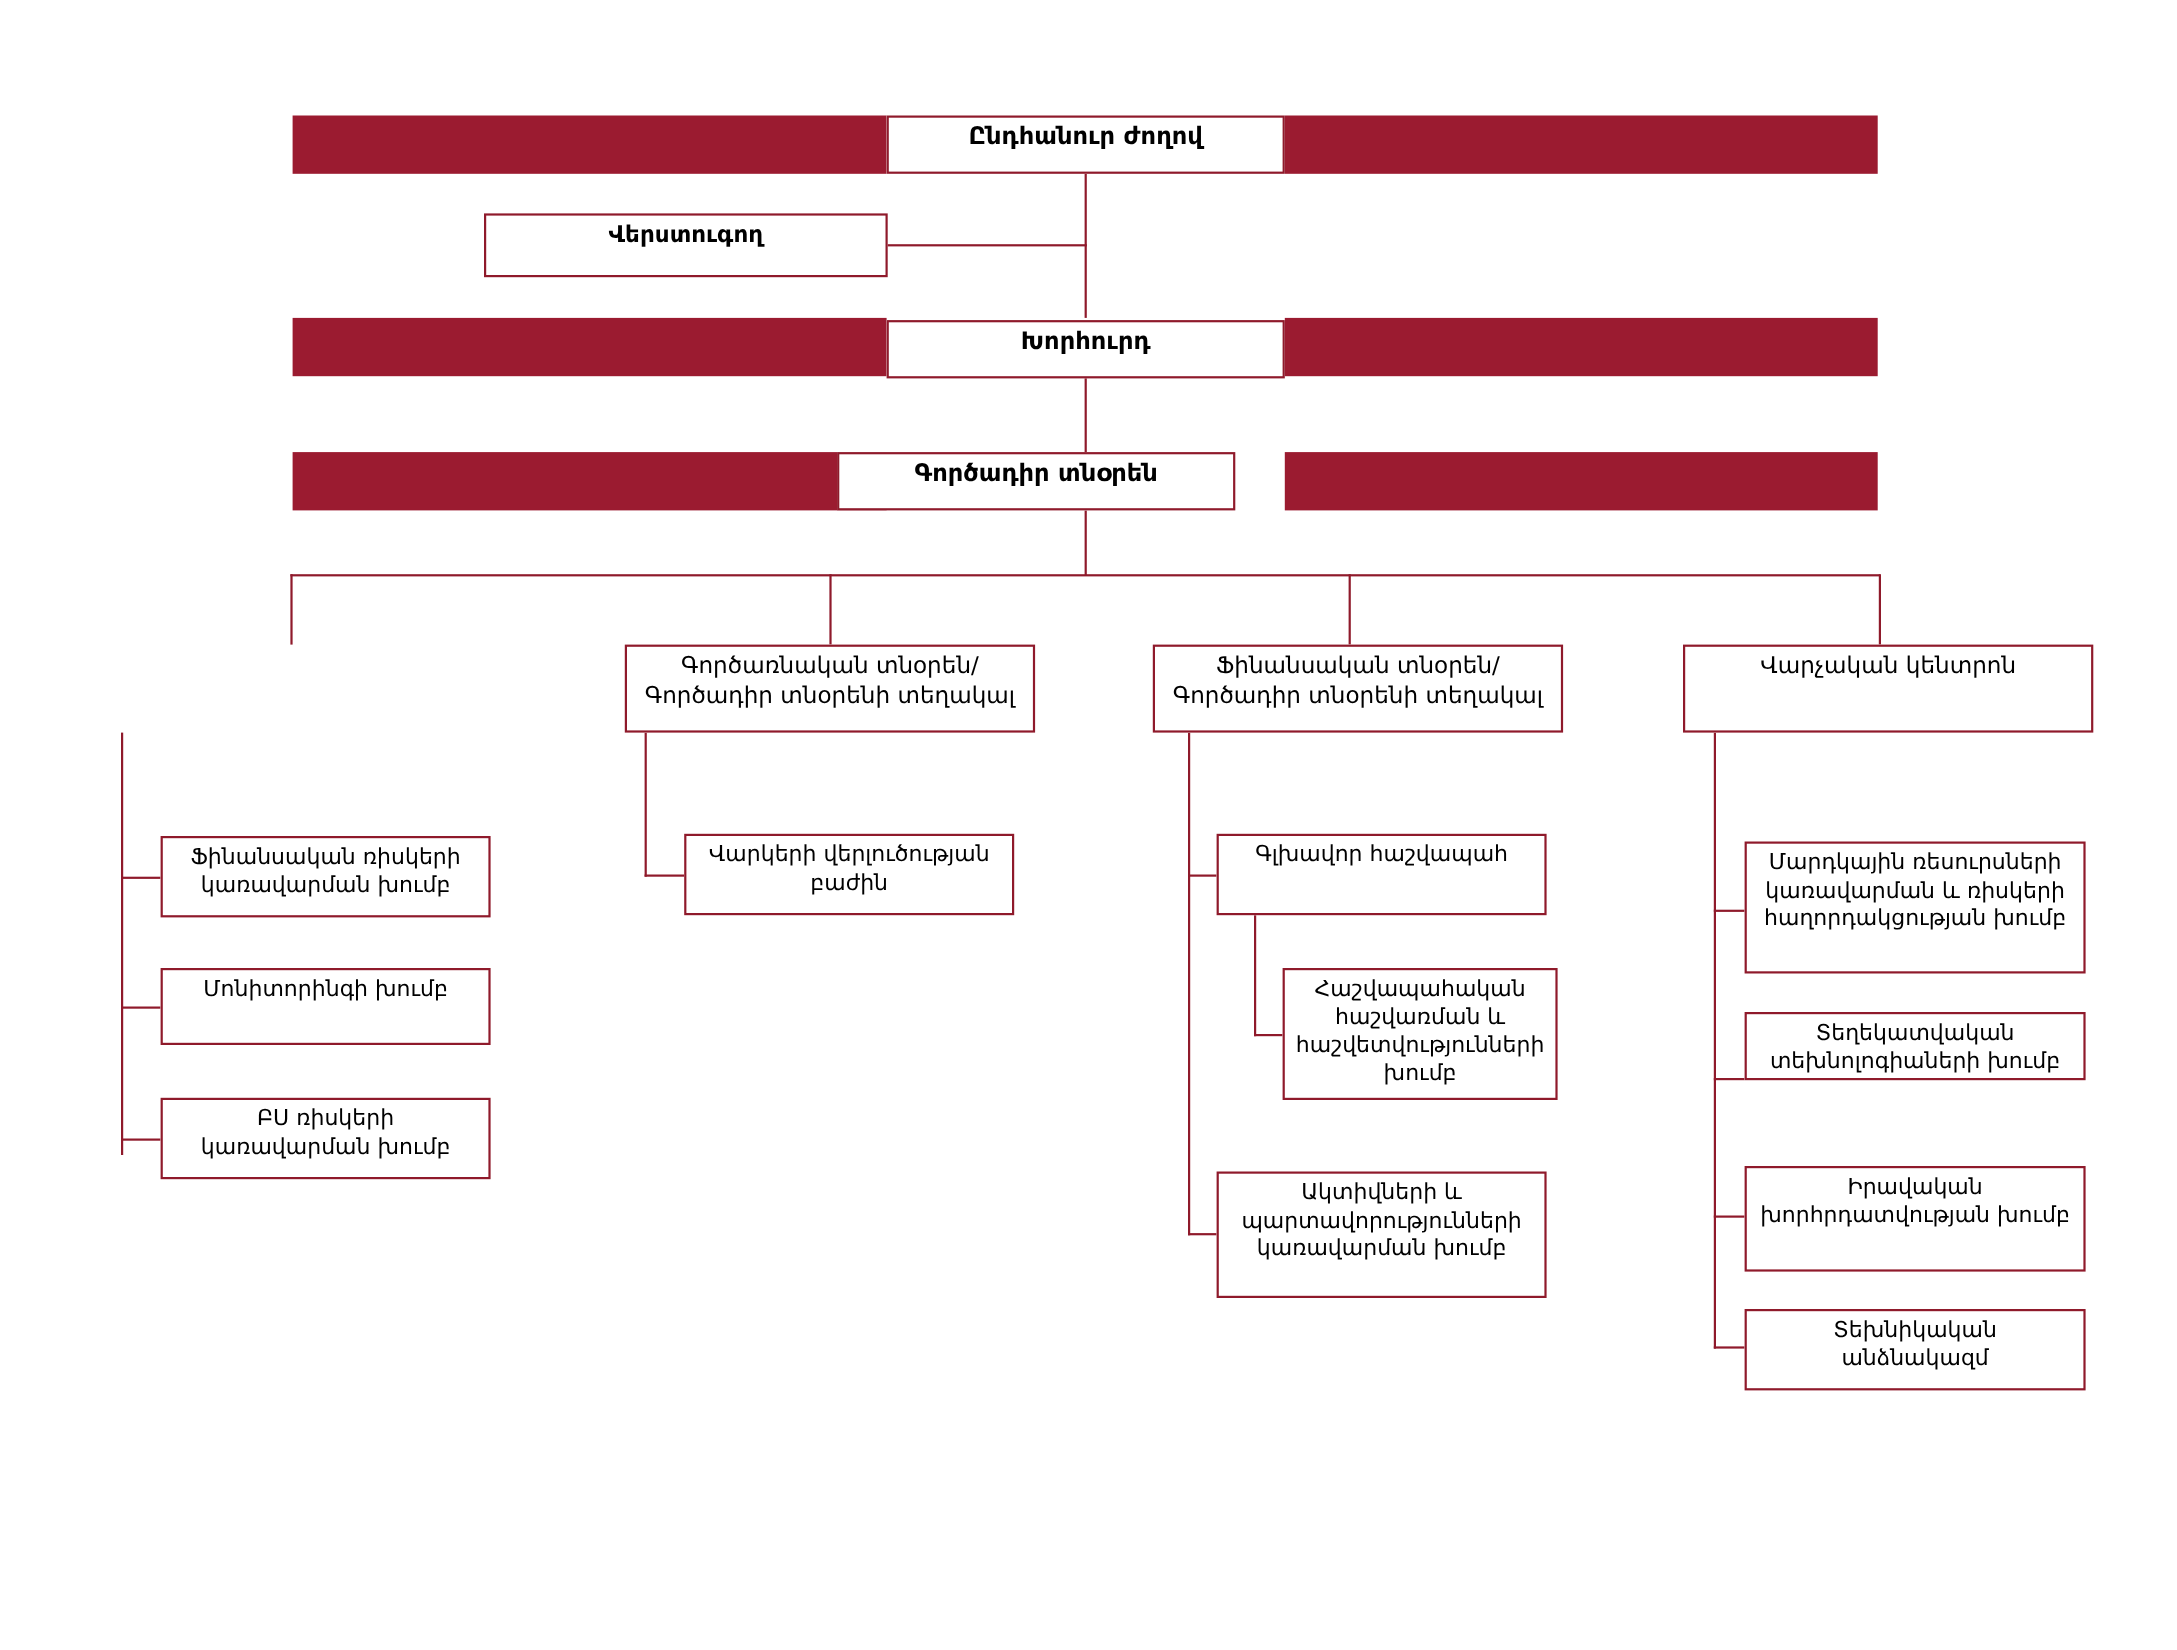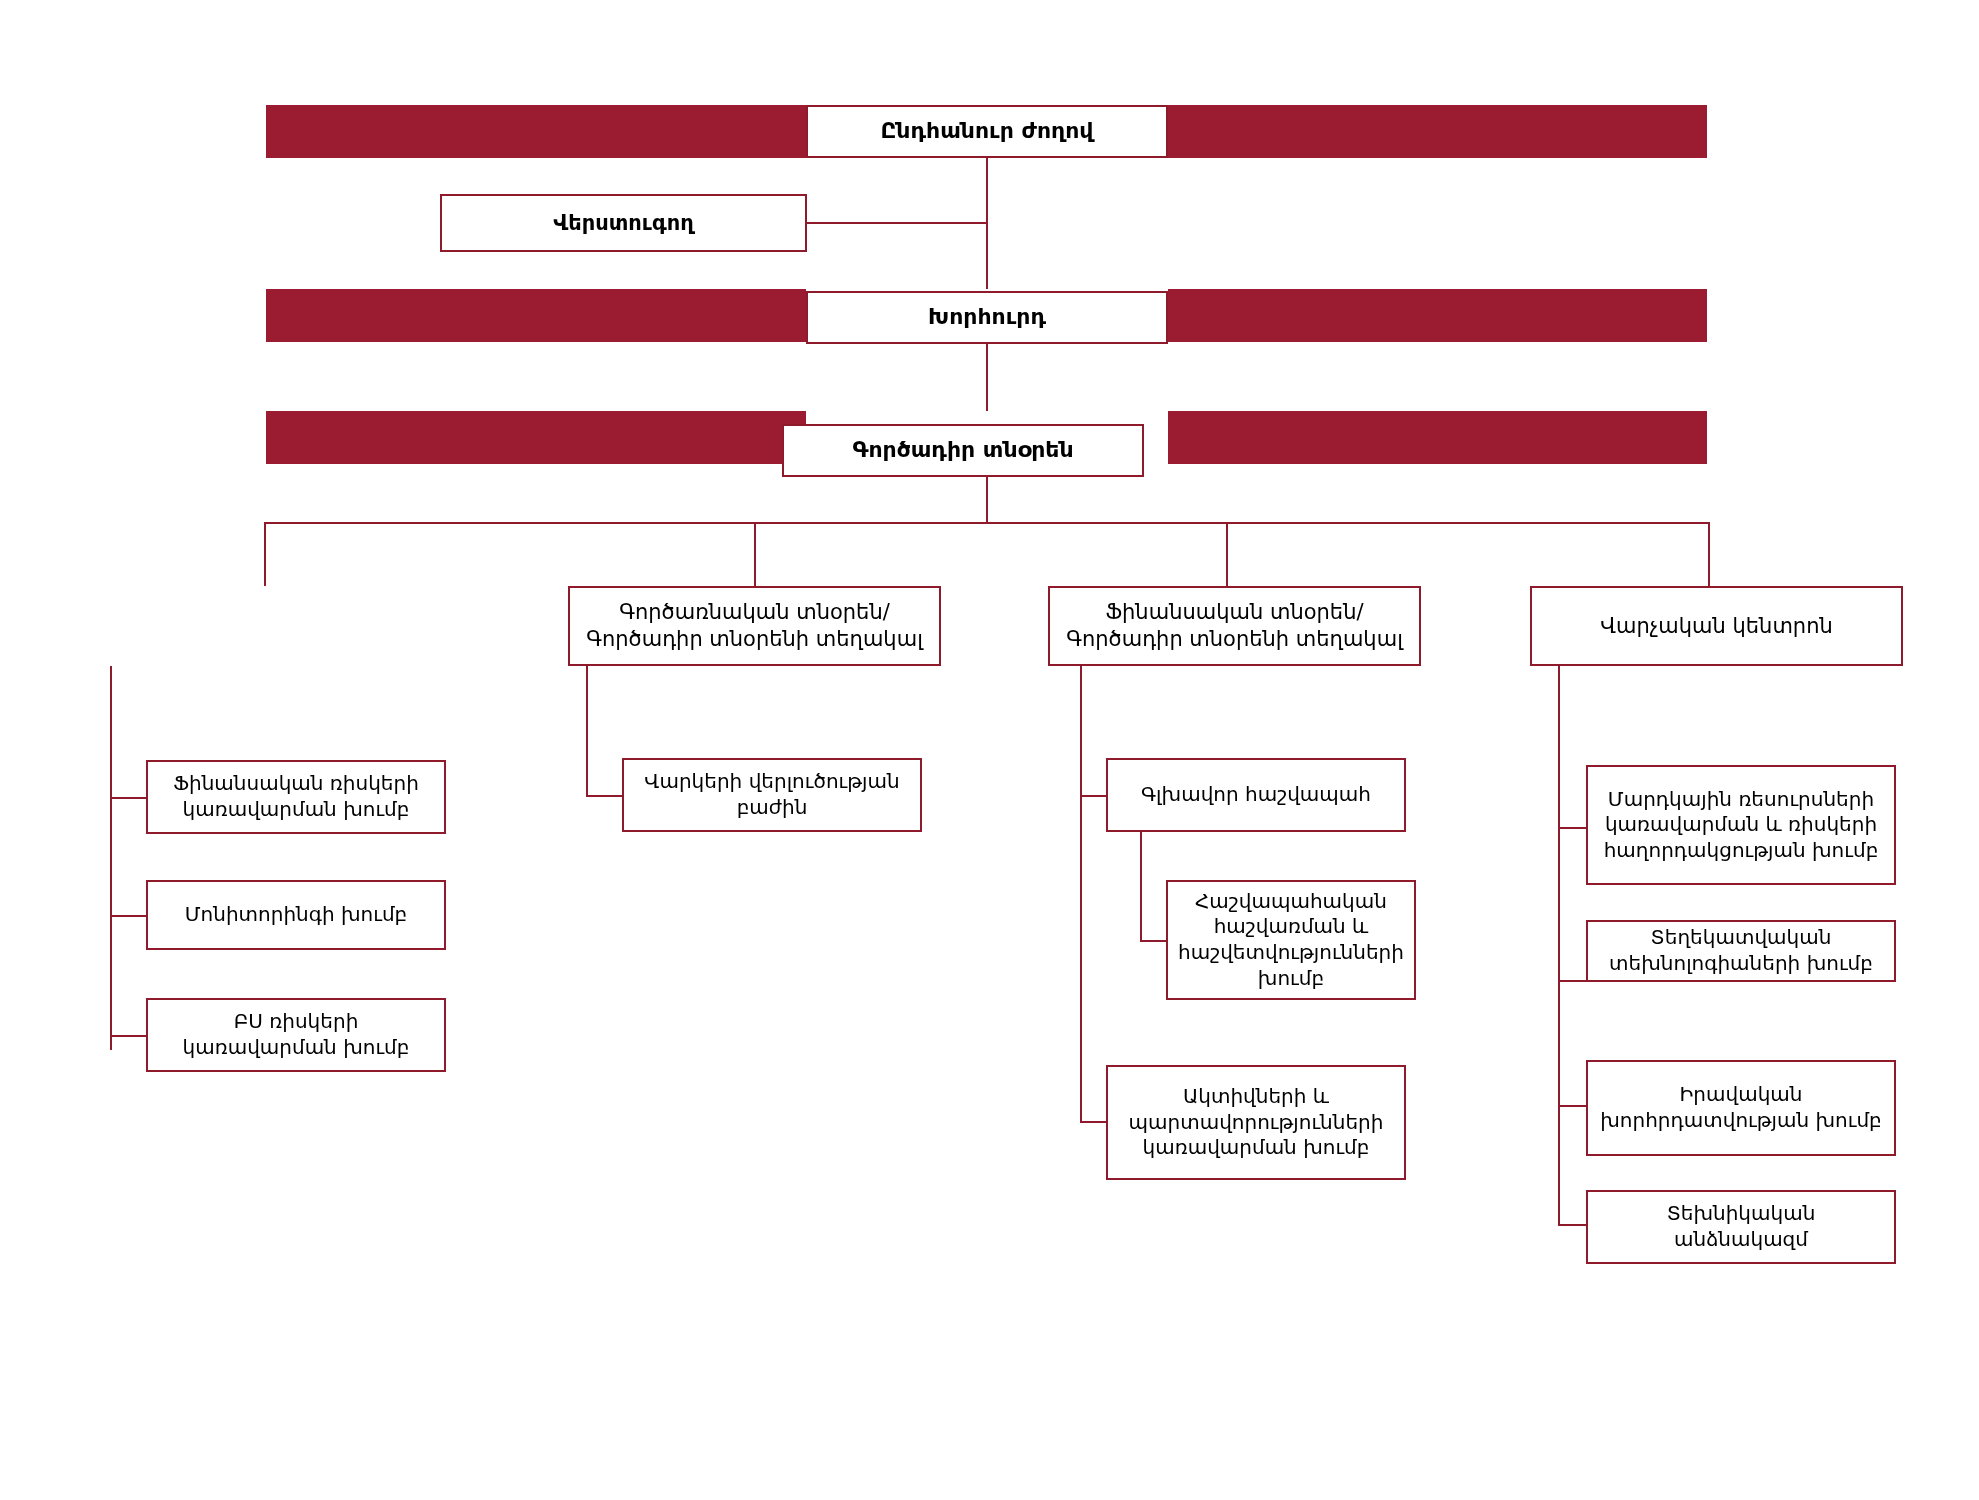--- a/index.html
+++ b/index.html
@@ -33,21 +33,20 @@
     background: #8F1A2B;
     height: 2px;
   }
 
   .node {
     position: absolute;
     box-sizing: border-box;
     background: #ffffff;
     border: 2px solid #8F1A2B;
     display: flex;
-    align-items: center;
     justify-content: center;
     text-align: center;
     color: #000000;
     line-height: 1.28;
     padding: 4px 10px;
   }
   .node span { display: block; width: 100%; }
 
   
   .node.exec {
@@ -76,21 +75,21 @@
   </div>
 
   <div class="bar" style="left:266px; top:289px; width:540px; height:53px;"></div>
   <div class="bar" style="left:1168px; top:289px; width:539px; height:53px;"></div>
   <div class="node exec" style="left:806px; top:291px; width:362px; height:53px;">
     <span>Խորհուրդ</span>
   </div>
 
   <div class="bar" style="left:266px; top:411px; width:540px; height:53px;"></div>
   <div class="bar" style="left:1168px; top:411px; width:539px; height:53px;"></div>
-  <div class="node exec" style="left:782px; top:411px; width:362px; height:53px;margin-top:13px;">
+  <div class="node exec" style="left:761px; top:411px; width:362px; height:53px;">
     <span>Գործադիր տնօրեն</span>
   </div>
 
   <div class="node level1" style="left:440px; top:194px; width:367px; height:58px; font-weight:bold; font-size:21px;">
     <span>Վերստուգող</span>
   </div>
 
   <div class="vline" style="left:986px; top:158px; height:131px;"></div>
 
   <div class="hline" style="left:806px; top:222px; width:182px;"></div>

